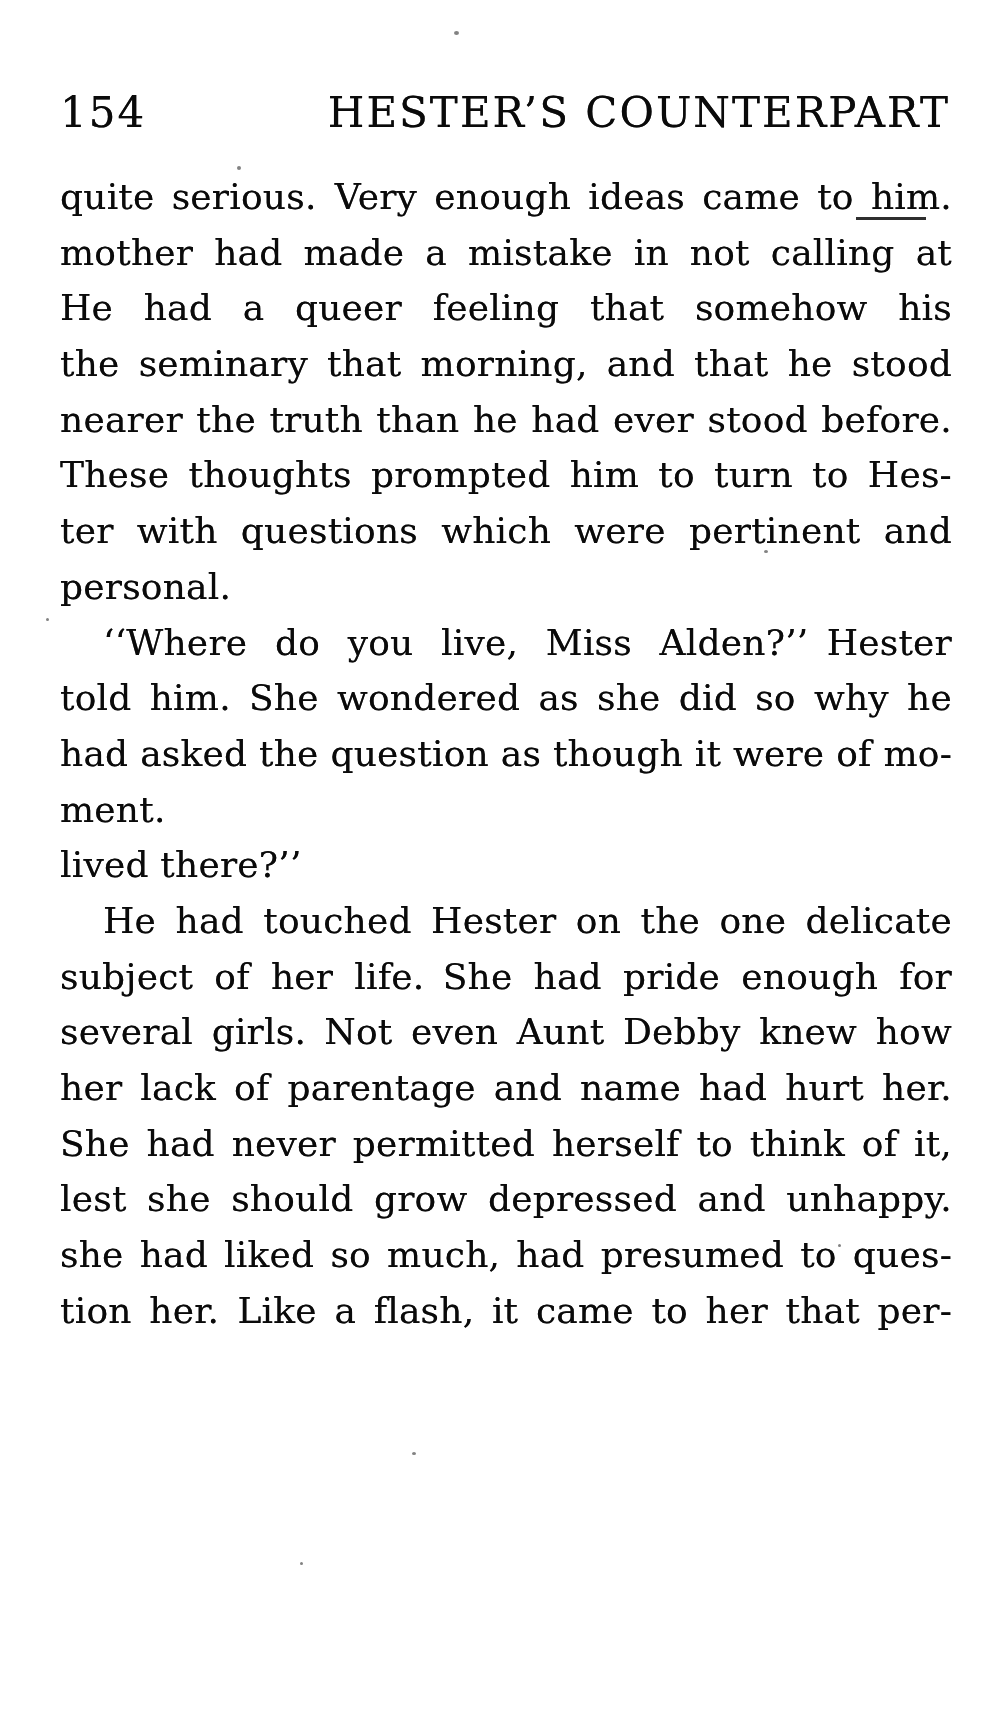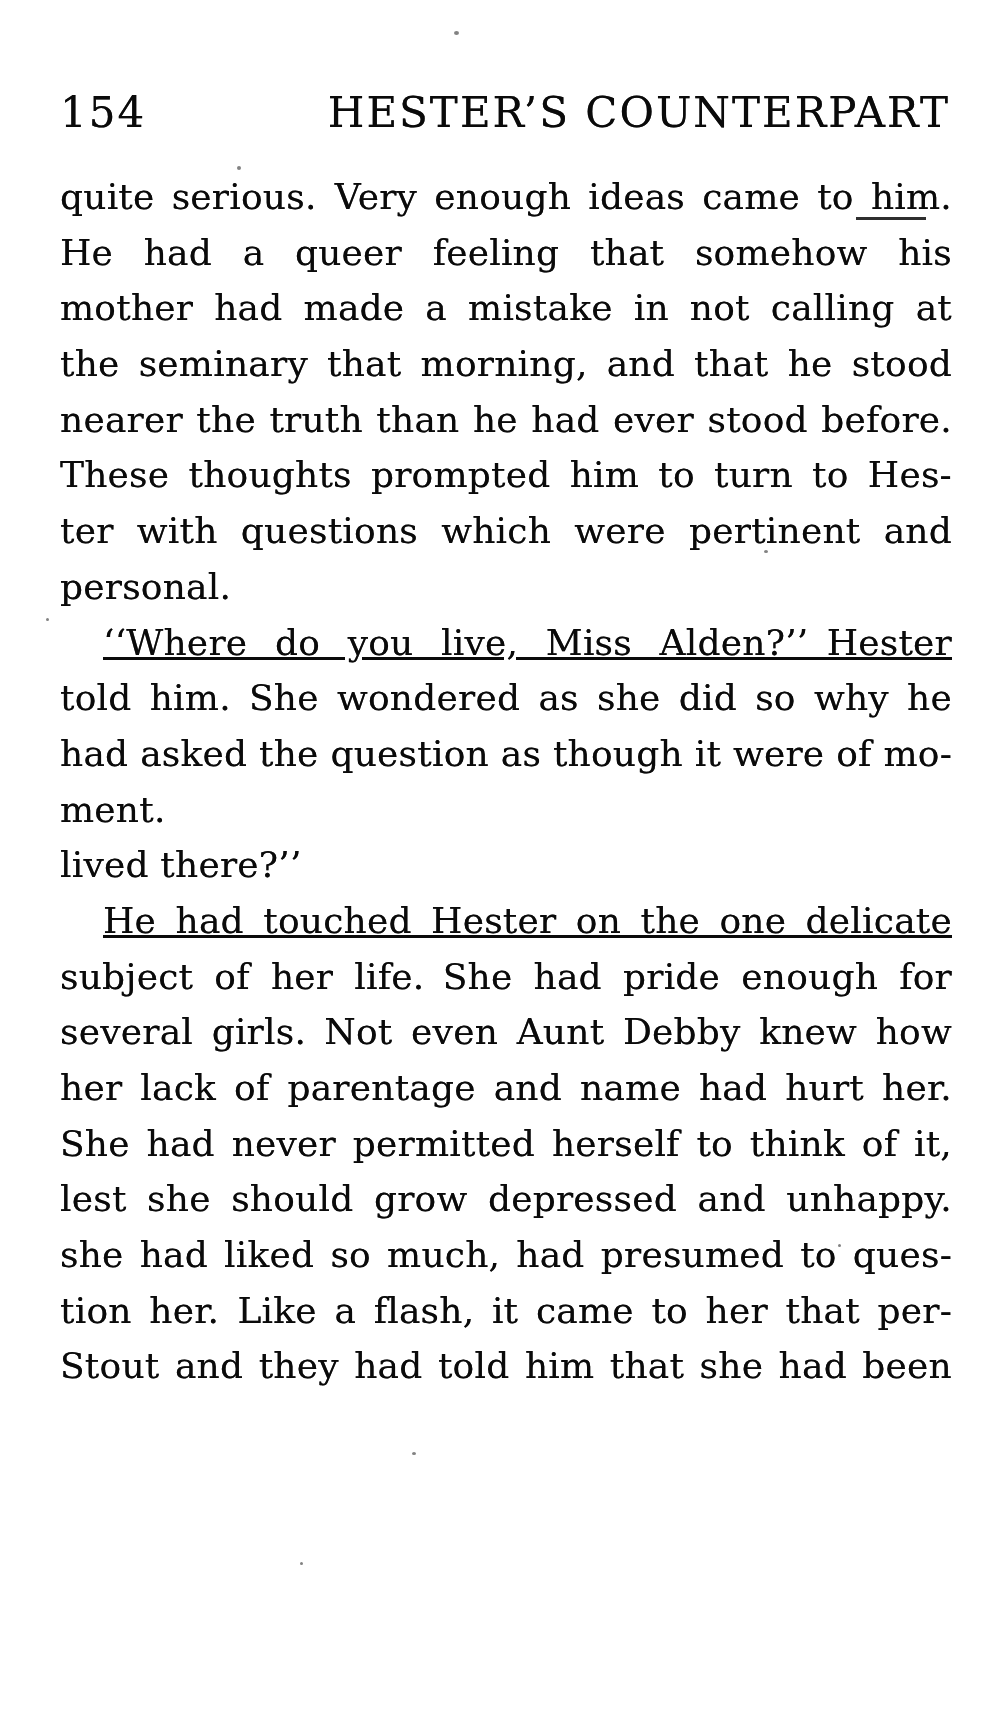--- a/index.html
+++ b/index.html
@@ -56,21 +56,20 @@
     letter-spacing: 0.2px;
     text-align: justify;
     text-align-last: justify;
     text-shadow: 0 0 0.6px rgba(0,0,0,0.65);
   }
   .line.endline {
     text-align-last: left;
   }
   .line.indent {
     padding-left: 43px;
-    text-decoration: underline;
   }
   
   .speck {
     position: absolute;
     background: #1c1c1c;
     border-radius: 50%;
     opacity: 0.55;
   }
   .ink-line {
     position: absolute;
@@ -83,41 +82,40 @@
 
 <div class="page">
 
   <header class="running-head">
     <span class="folio">154</span>
     <span class="head-title">HESTER’S COUNTERPART</span>
   </header>
 
   <main class="text-block" id="text-block">
       <div class="line">quite serious. Very enough ideas came to him.</div>
+      <div class="line">mother had made a mistake in not calling at</div>
       <div class="line">He had a queer feeling that somehow his</div>
-      <div class="line">mother had made a mistake in not calling at</div>
       <div class="line">the seminary that morning, and that he stood</div>
       <div class="line">nearer the truth than he had ever stood before.</div>
       <div class="line">These thoughts prompted him to turn to Hes-</div>
       <div class="line">ter with questions which were pertinent and</div>
       <div class="line endline">personal.</div>
       <div class="line indent">‘‘Where do you live, Miss Alden?’’ Hester</div>
       <div class="line">told him. She wondered as she did so why he</div>
       <div class="line">had asked the question as though it were of mo-</div>
       <div class="line endline">ment.</div>
       <div class="line endline">lived there?’’</div>
       <div class="line indent">He had touched Hester on the one delicate</div>
       <div class="line">subject of her life. She had pride enough for</div>
       <div class="line">several girls. Not even Aunt Debby knew how</div>
       <div class="line">her lack of parentage and name had hurt her.</div>
       <div class="line">She had never permitted herself to think of it,</div>
       <div class="line">lest she should grow depressed and unhappy.</div>
       <div class="line">she had liked so much, had presumed to ques-</div>
       <div class="line">tion her. Like a flash, it came to her that per-</div>
-      <div class="line">Stout and they had told him that she had been</div>
     </main>
 
   <div class="speck" style="left:454px;top:31px;width:5px;height:4px;"></div>
   <div class="speck" style="left:237px;top:166px;width:4px;height:4px;"></div>
   <div class="ink-line" style="left:856px;top:217px;width:70px;height:3px;"></div>
   <div class="speck" style="left:764px;top:550px;width:4px;height:3px;"></div>
   <div class="speck" style="left:262px;top:760px;width:4px;height:4px;"></div>
   <div class="speck" style="left:46px;top:618px;width:3px;height:3px;"></div>
   <div class="speck" style="left:838px;top:1244px;width:3px;height:3px;"></div>
   <div class="speck" style="left:412px;top:1452px;width:4px;height:3px;"></div>

